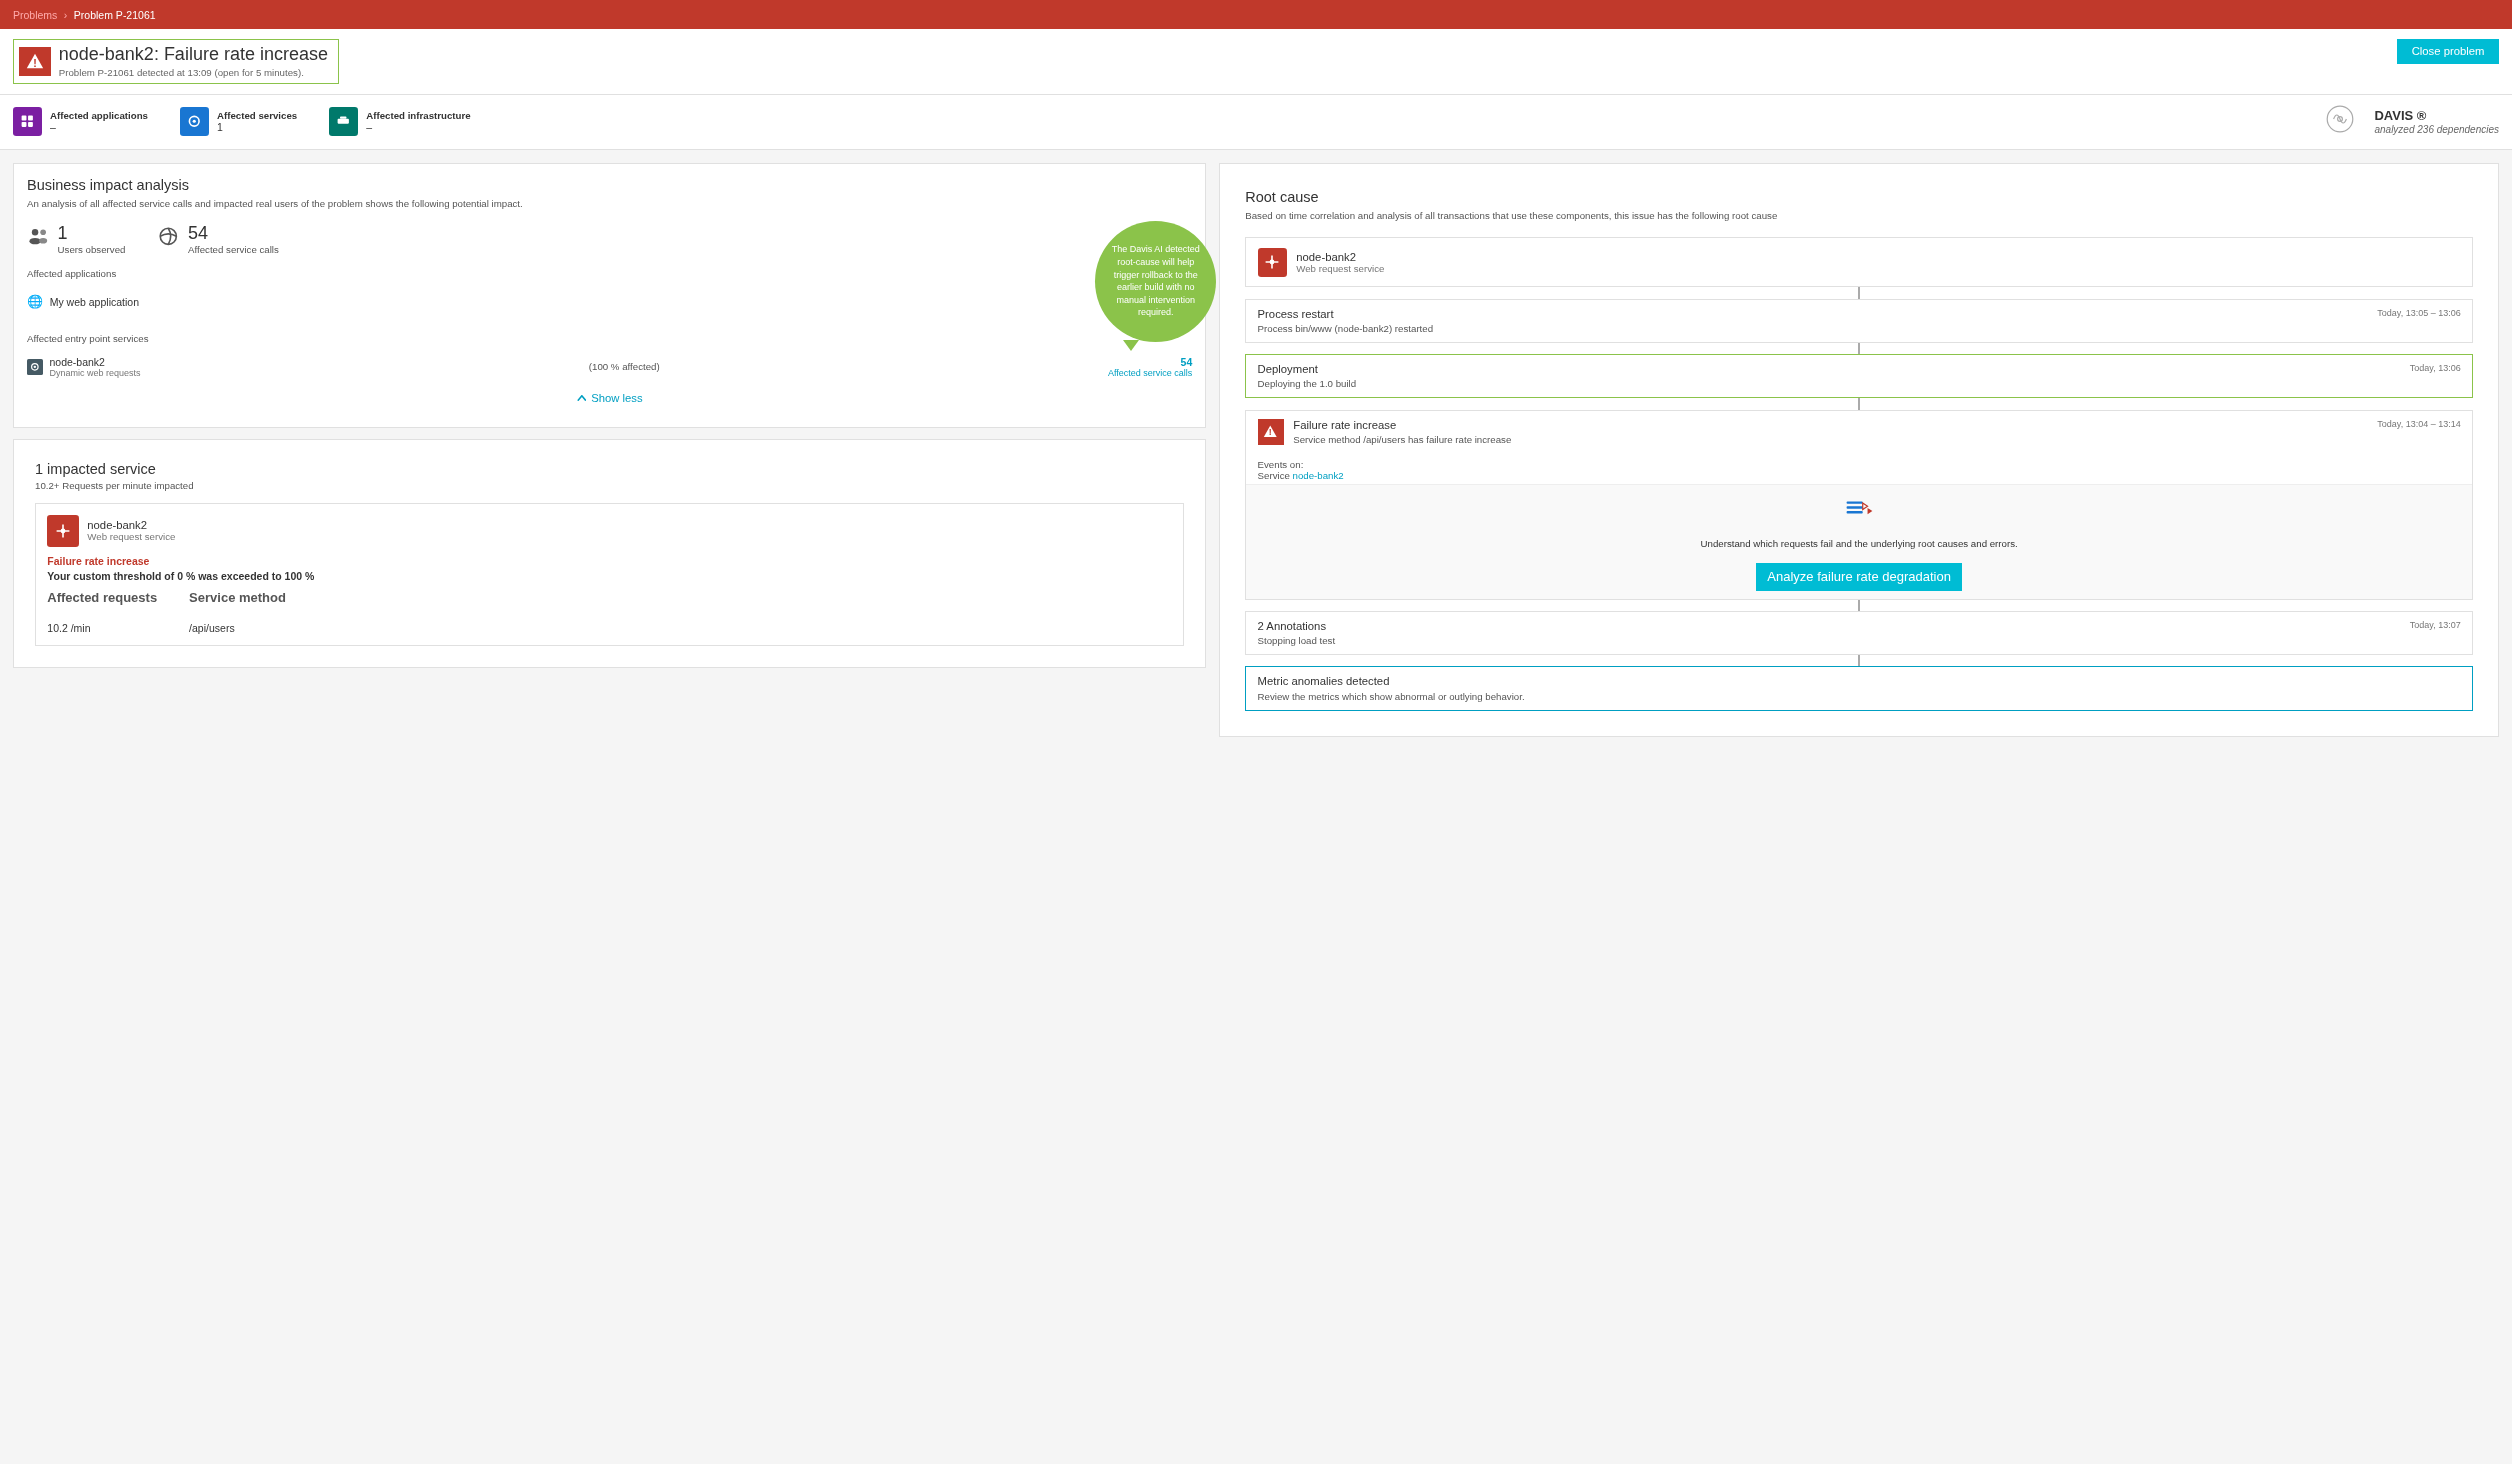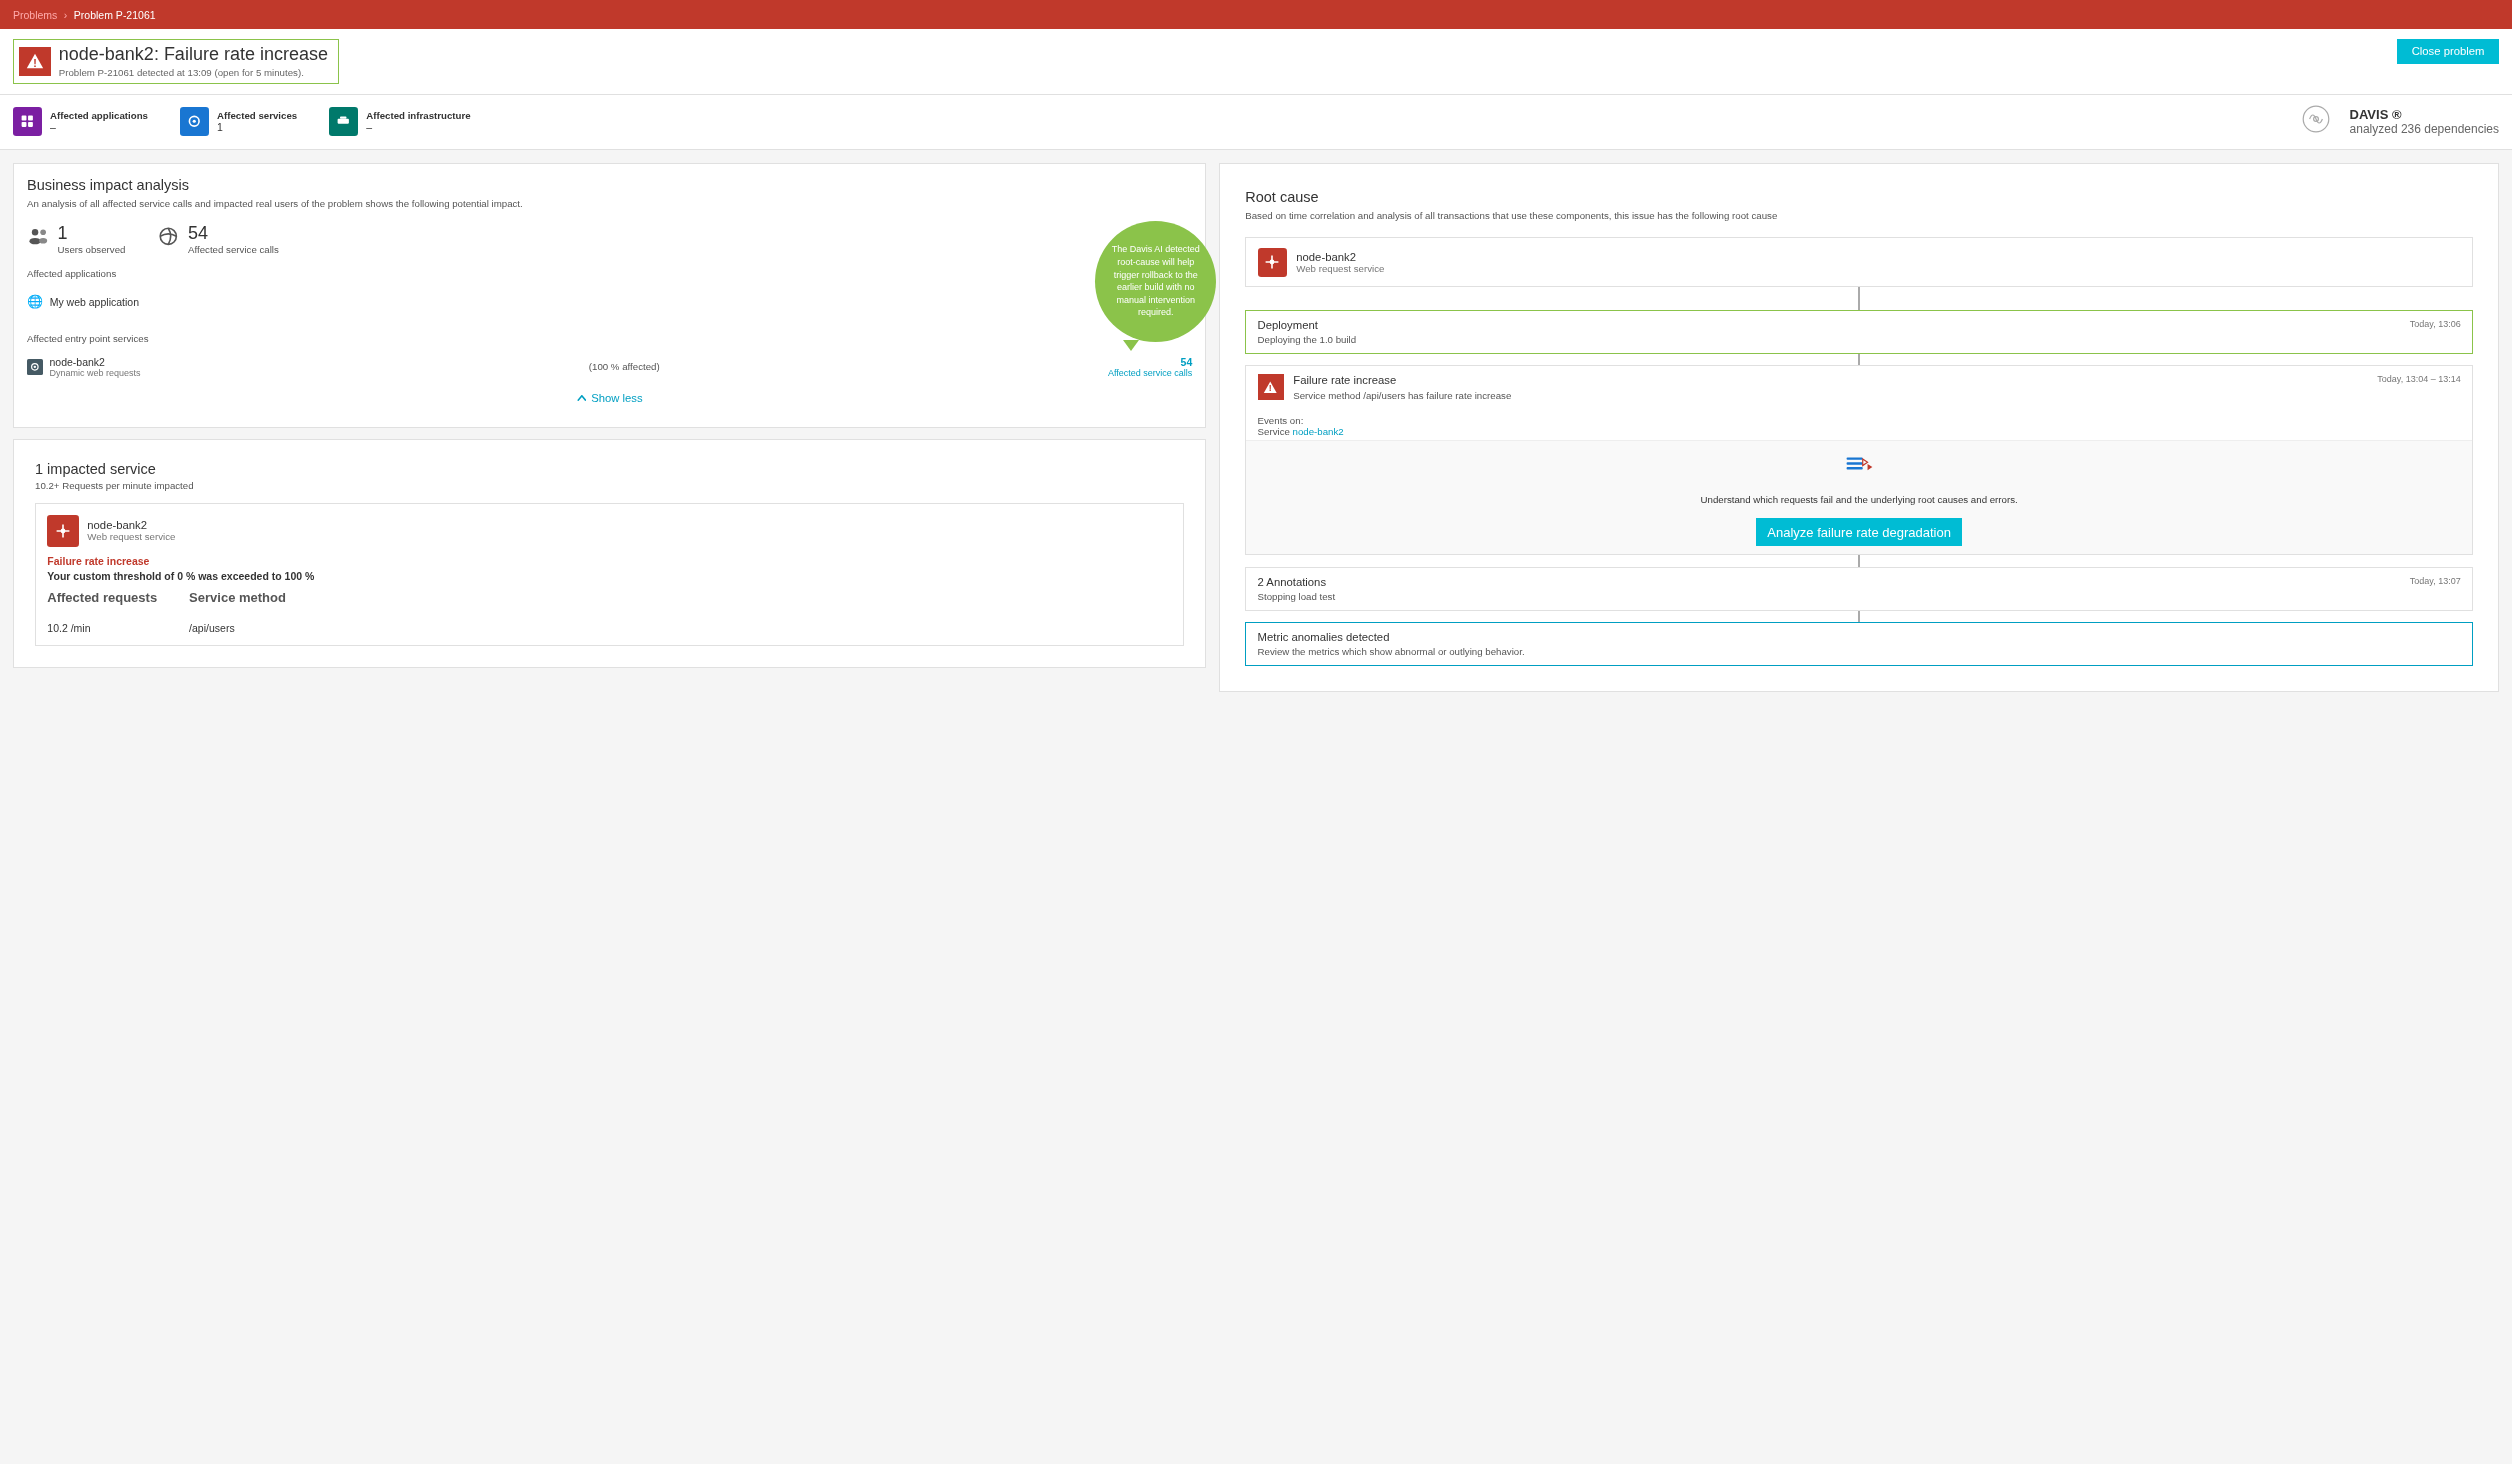--- a/index.html
+++ b/index.html
@@ -92,21 +92,21 @@
       margin-left: auto;
       display: flex;
       align-items: center;
       gap: 18px;
     }
     .davis-logo {
       font-size: 22.6px;
       color: #aaa;
     }
     .davis-text strong { display: block; font-size: 13px; color: #333; }
-    .davis-text small { font-size: 12px; color: #666; }
+    .davis-text small { font-size: 10px; color: #666; font-style: italic; }
 
     
     .main-content {
       display: flex;
       gap: 13px;
       padding: 13px;
     }
 
     
     .left-panel {
@@ -669,20 +669,27 @@
         <div>
           <div class="rc-service-name">node-bank2</div>
           <div class="rc-service-sub">Web request service</div>
         </div>
       </div>
 
       <div class="vert-connector">
           <div class="vert-connector-line"></div>
         </div>
 
+      <div class="event-card">
+        <div class="event-card-header">
+          <span class="event-title">Process restart</span>
+          <span class="event-time">Today, 13:05 – 13:06</span>
+        </div>
+        <div class="event-sub">Process bin/www (node-bank2) restarted</div>
+      </div>
 
       <div class="vert-connector">
           <div class="vert-connector-line"></div>
         </div>
 
       <div class="event-card highlighted">
         <div class="event-card-header">
           <span class="event-title">Deployment</span>
           <span class="event-time">Today, 13:06</span>
         </div>

